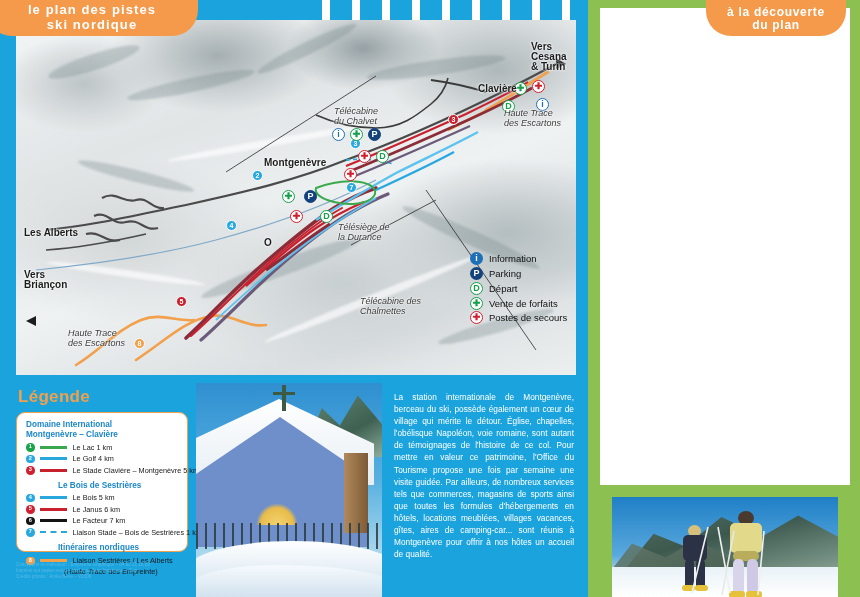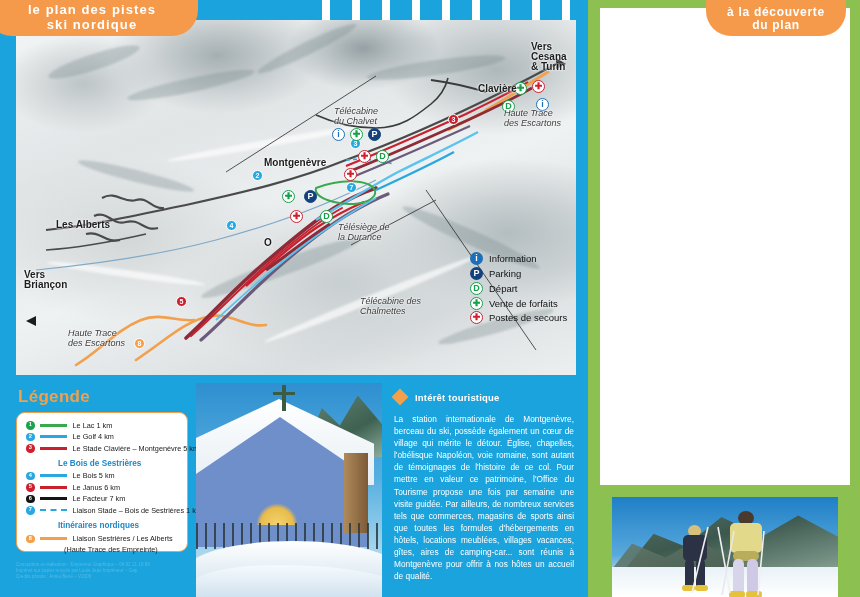--- a/index.html
+++ b/index.html
@@ -435,21 +435,21 @@
       <div class="mk red" style="left:516px; top:60px;">✚</div>
       <div class="mk" style="left:520px; top:78px;">i</div>
 
       <div class="map-label big" style="left:515px; top:22px;">Vers
 Cesana
 &amp; Turin</div>
       <div class="map-label big" style="left:462px; top:64px;">Clavière</div>
       <div class="map-label ital" style="left:318px; top:86px;">Télécabine
 du Chalvet</div>
       <div class="map-label big" style="left:248px; top:138px;">Montgenèvre</div>
-      <div class="map-label big" style="left:8px;  top:200px;margin-left:32px;">Les Alberts</div>
+      <div class="map-label big" style="left:8px;  top:208px;">Les Alberts</div>
       <div class="map-label big" style="left:8px;  top:250px;">Vers
 Briançon</div>
       <div class="map-label ital" style="left:322px; top:202px;">Télésiège de
 la Durance</div>
       <div class="map-label ital" style="left:344px; top:276px;">Télécabine des
 Chalmettes</div>
       <div class="map-label ital" style="left:488px; top:88px;">Haute Trace
 des Escartons</div>
       <div class="map-label ital" style="left:52px;  top:308px;">Haute Trace
 des Escartons</div>
@@ -480,20 +480,22 @@
     </div>
 
     <div id="title-banner">
       <div class="l1">le plan des pistes</div>
       <div class="l2">ski nordique</div>
     </div>
 
     <div id="legende-title">Légende</div>
 
     <div id="legend-card">
+      <div class="lg-head" style="white-space:pre-line;">Domaine International
+Montgenèvre – Clavière</div>
       <div class="lg-row">
         <span class="lg-badge" style="background:#1aa34a;">1</span>
         <span class="lg-line" style="background:#3aa94e;"></span>
         <span class="lg-txt">Le Lac  1 km</span>
       </div>
       <div class="lg-row">
         <span class="lg-badge" style="background:#29a8e0;">2</span>
         <span class="lg-line" style="background:#29a8e0;"></span>
         <span class="lg-txt">Le Golf  4 km</span>
       </div>
@@ -547,24 +549,20 @@
       <div id="chapel-sun"></div>
       <div id="chapel-post"></div>
       <div id="chapel-fence"></div>
       <div id="chapel-wood"></div>
       <div id="chapel-wood2"></div>
       <div id="chapel-snow1"></div>
       <div id="chapel-snow2"></div>
     </div>
 
     <div id="interet-block">
-      <div id="interet-head">
-        <span id="interet-diamond"></span>
-        <span class="t">Intérêt touristique</span>
-      </div>
       <div id="interet-body">La station internationale de Montgenèvre, berceau du ski, possède également un cœur de village qui mérite le détour. Église, chapelles, l'obélisque Napoléon, voie romaine, sont autant de témoignages de l'histoire de ce col. Pour mettre en valeur ce patrimoine, l'Office du Tourisme propose une fois par semaine une visite guidée. Par ailleurs, de nombreux services tels que commerces, magasins de sports ainsi que toutes les formules d'hébergements en hôtels, locations meublées, villages vacances, gîtes, aires de camping-car... sont réunis à Montgenèvre pour offrir à nos hôtes un accueil de qualité.</div>
     </div>
   </div>
 
   <div id="green-band"></div>
   <div id="blue-tab"></div>
   <div id="right-white">
 
     
 

